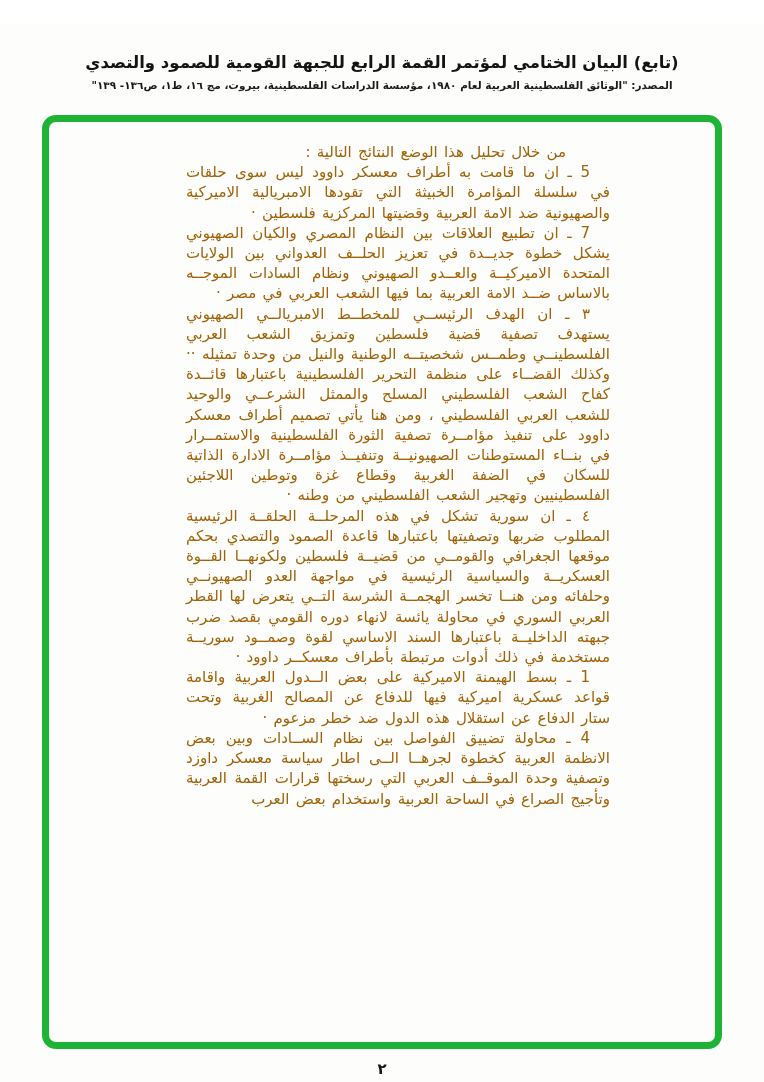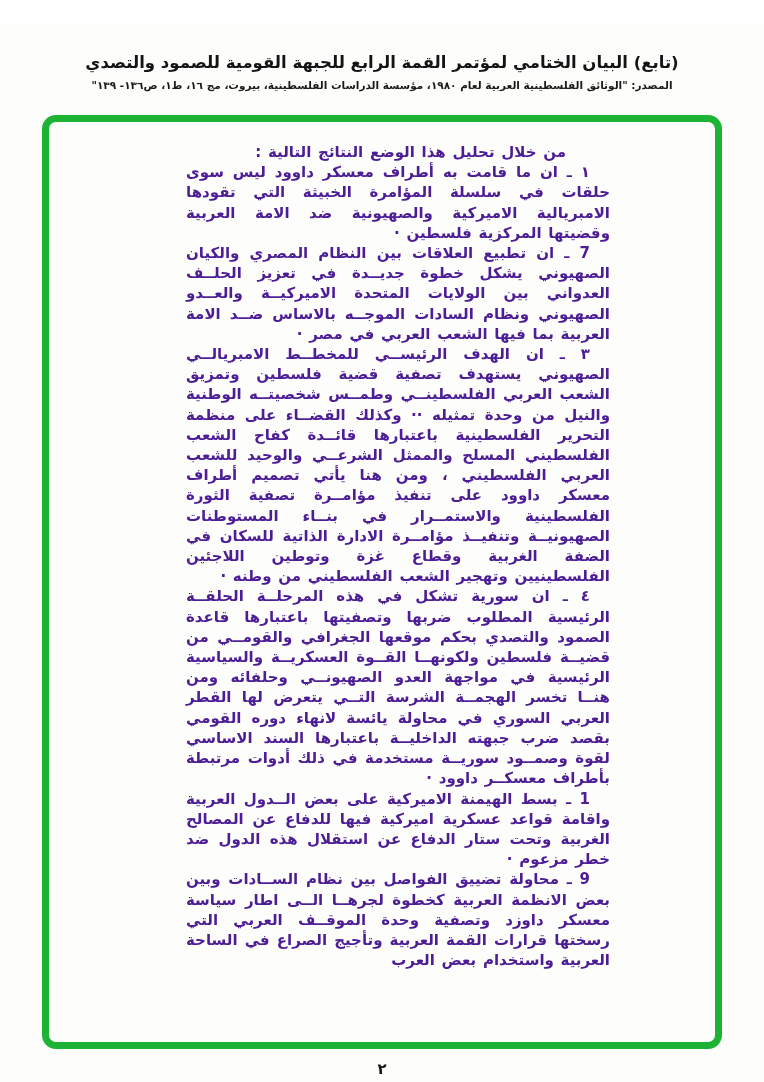--- a/index.html
+++ b/index.html
@@ -57,25 +57,25 @@
     left: 186px;
     top: 119px;
     width: 424px;
     direction: rtl;
   }
   .text-column p {
     margin: 0;
     padding: 0;
     font-size: 15px;
     line-height: 20.2px;
-    font-weight: bold;
+    font-weight: normal;
     text-align: justify;
     text-indent: 20px;
     word-spacing: 1.5px;
-    color: #4c1d95;
+    color: #a16207;
   }
   .text-column p.intro {
     text-indent: 44px;
   }
   
   .footer {
     position: absolute;
     top: 1036px;
     left: 0;
     width: 100%;
@@ -94,25 +94,25 @@
 
   <div class="header">
     <h1 class="doc-title">(تابع)  البيان الختامي لمؤتمر القمة الرابع للجبهة القومية للصمود والتصدي</h1>
     <div class="source-line">المصدر: "الوثائق الفلسطينية العربية لعام ١٩٨٠،  مؤسسة الدراسات الفلسطينية، بيروت، مج ١٦، ط١، ص١٣٦- ١٣٩"</div>
   </div>
 
   <div class="annotation-box" style="border-color: rgb(29, 179, 53);"></div>
 
   <div class="text-column">
     <p class="intro">من خلال تحليل هذا الوضع النتائج التالية :</p>
-    <p>١ ـ ان ما قامت به أطراف معسكر داوود ليس سوى حلقات في سلسلة المؤامرة الخبيثة التي تقودها الامبريالية الاميركية والصهيونية ضد الامة العربية وقضيتها المركزية فلسطين ·</p>
+    <p>5 ـ ان ما قامت به أطراف معسكر داوود ليس سوى حلقات في سلسلة المؤامرة الخبيثة التي تقودها الامبريالية الاميركية والصهيونية ضد الامة العربية وقضيتها المركزية فلسطين ·</p>
     <p>7 ـ ان تطبيع العلاقات بين النظام المصري والكيان الصهيوني يشكل خطوة جديــدة في تعزيز الحلــف العدواني بين الولايات المتحدة الاميركيــة والعــدو الصهيوني ونظام السادات الموجــه بالاساس ضــد الامة العربية بما فيها الشعب العربي في مصر ·</p>
     <p>٣ ـ ان الهدف الرئيســي للمخطــط الامبريالــي الصهيوني يستهدف تصفية قضية فلسطين وتمزيق الشعب العربي الفلسطينــي وطمــس شخصيتــه الوطنية والنيل من وحدة تمثيله ·· وكذلك القضــاء على منظمة التحرير الفلسطينية باعتبارها قائــدة كفاح الشعب الفلسطيني المسلح والممثل الشرعــي والوحيد للشعب العربي الفلسطيني ، ومن هنا يأتي تصميم أطراف معسكر داوود على تنفيذ مؤامــرة تصفية الثورة الفلسطينية والاستمــرار في بنــاء المستوطنات الصهيونيــة وتنفيــذ مؤامــرة الادارة الذاتية للسكان في الضفة الغربية وقطاع غزة وتوطين اللاجئين الفلسطينيين وتهجير الشعب الفلسطيني من وطنه ·</p>
     <p>٤ ـ ان سورية تشكل في هذه المرحلــة الحلقــة الرئيسية المطلوب ضربها وتصفيتها باعتبارها قاعدة الصمود والتصدي بحكم موقعها الجغرافي والقومــي من قضيــة فلسطين ولكونهــا القــوة العسكريــة والسياسية الرئيسية في مواجهة العدو الصهيونــي وحلفائه ومن هنــا تخسر الهجمــة الشرسة التــي يتعرض لها القطر العربي السوري في محاولة يائسة لانهاء دوره القومي بقصد ضرب جبهته الداخليــة باعتبارها السند الاساسي لقوة وصمــود سوريــة مستخدمة في ذلك أدوات مرتبطة بأطراف معسكــر داوود ·</p>
     <p>1 ـ بسط الهيمنة الاميركية على بعض الــدول العربية واقامة قواعد عسكرية اميركية فيها للدفاع عن المصالح الغربية وتحت ستار الدفاع عن استقلال هذه الدول ضد خطر مزعوم ·</p>
-    <p>9 ـ محاولة تضييق الفواصل بين نظام الســادات وبين بعض الانظمة العربية كخطوة لجرهــا الــى اطار سياسة معسكر داوزد وتصفية وحدة الموقــف العربي التي رسختها قرارات القمة العربية وتأجيج الصراع في الساحة العربية واستخدام بعض العرب</p>
+    <p>4 ـ محاولة تضييق الفواصل بين نظام الســادات وبين بعض الانظمة العربية كخطوة لجرهــا الــى اطار سياسة معسكر داوزد وتصفية وحدة الموقــف العربي التي رسختها قرارات القمة العربية وتأجيج الصراع في الساحة العربية واستخدام بعض العرب</p>
   </div>
 
   <div class="footer">
     <span class="page-number">٢</span>
   </div>
 
 </div>
 
 </body></html>

